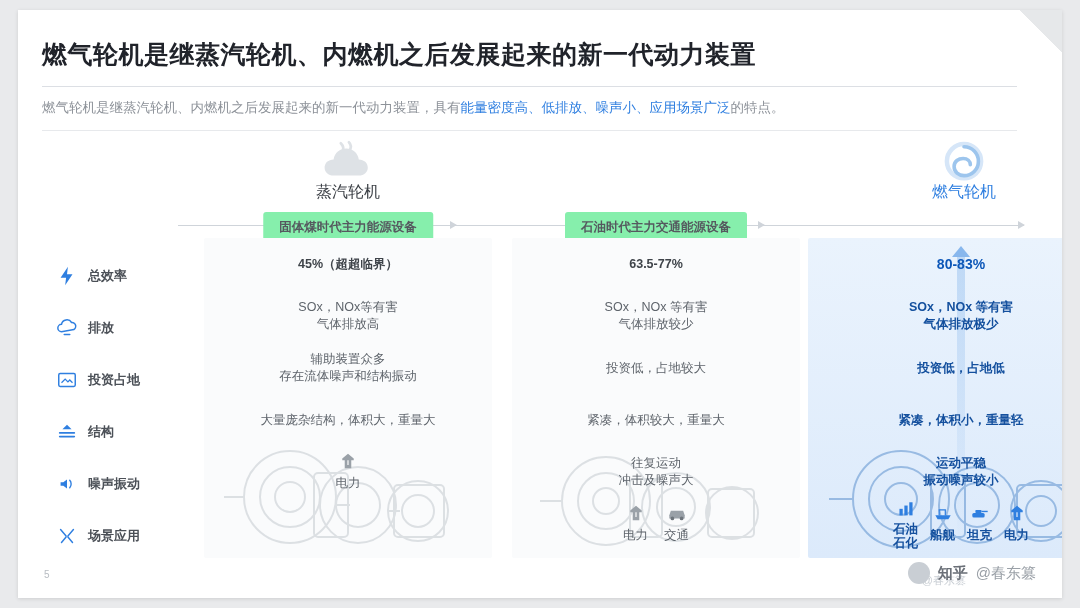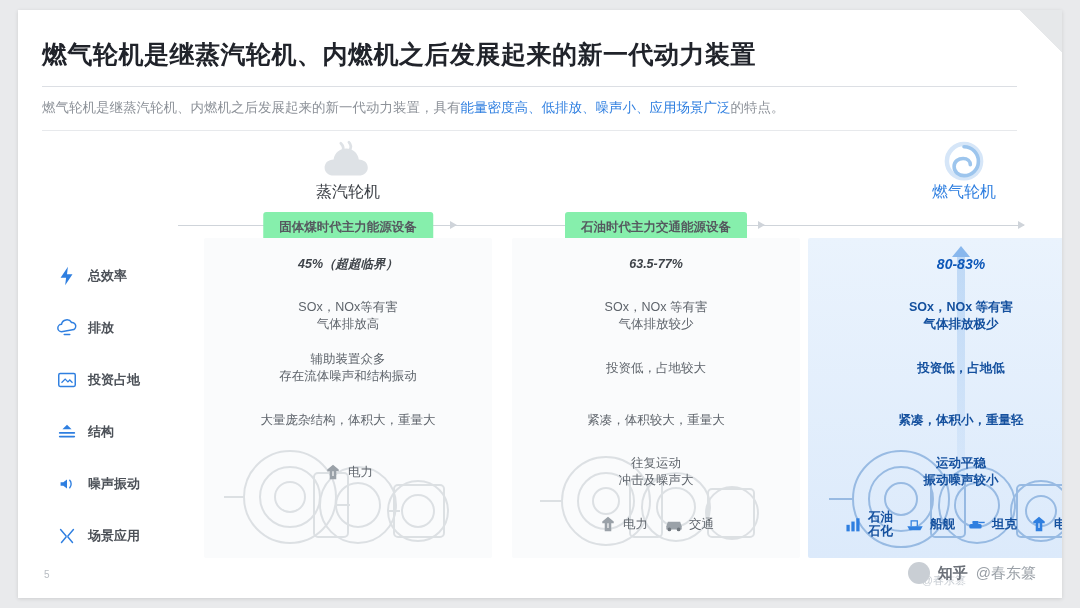--- a/index.html
+++ b/index.html
@@ -102,30 +102,30 @@
   .cells{position:absolute;top:228px;width:288px;}
   .c1{left:186px;}
   .c2{left:494px;}
   .c3{left:790px;width:306px;}
   .cell{
     height:52px;display:flex;align-items:center;justify-content:center;
     text-align:center;font-size:12.5px;color:#5e646b;line-height:17px;
     position:relative;z-index:2;
   }
   .c3 .cell{color:#14509e;font-weight:bold;}
-  .cell.big{font-weight:bold;color:#3f444a;font-style:italic;}
+  .cell.big{font-weight:bold;color:#3f444a;}
   .c3 .cell.big{color:#0d57b8;font-size:14px;}
 
   
   .scene{
     height:52px;display:flex;align-items:center;justify-content:center;gap:16px;
     position:relative;z-index:2;font-size:12.5px;color:#5e646b;
   }
   .c3 .scene{color:#14509e;font-weight:bold;gap:12px;}
-  .scene .item{display:flex;align-items:center;gap:5px;}
+  .scene .item{display:flex;align-items:center;gap:5px;flex-direction:column;}
   .scene .item .gi{width:20px;height:18px;display:block;}
   .scene .two-line{line-height:14px;text-align:center;}
 
   
   .up-arrow{
     position:absolute;left:50%;transform:translateX(-50%);top:8px;
     width:0;height:0;border-left:9px solid transparent;border-right:9px solid transparent;
     border-bottom:11px solid #6fa8e8;opacity:.8;
   }
   .up-stem{

